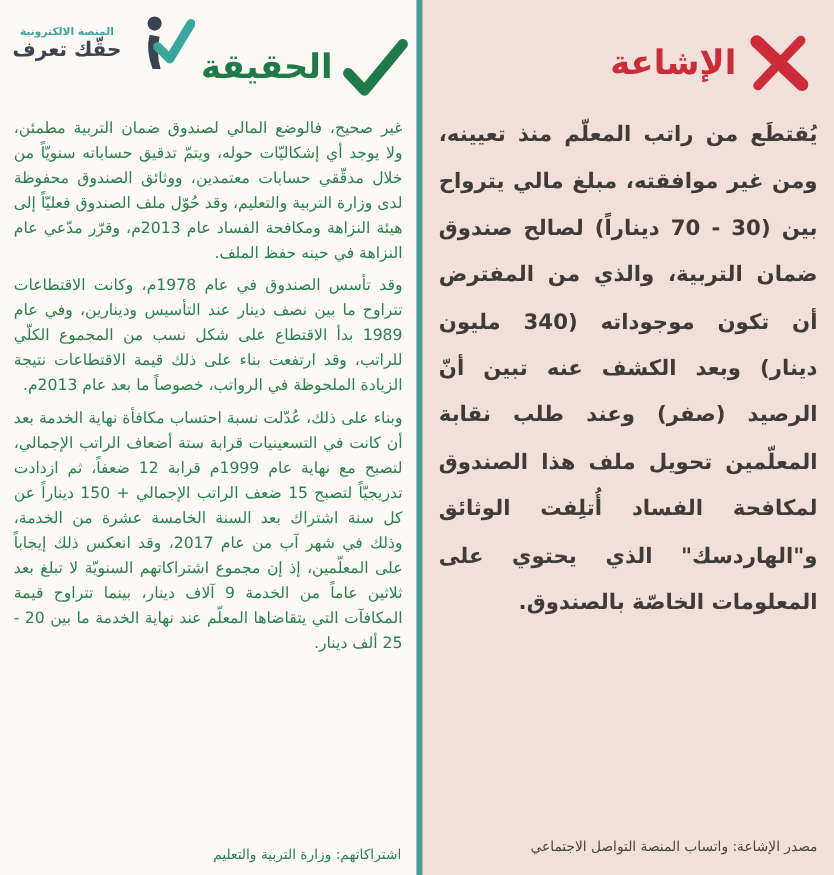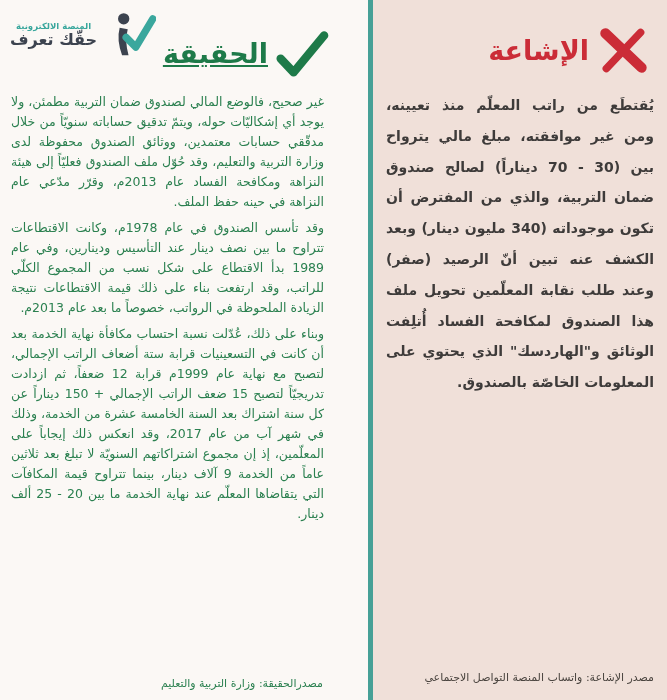--- a/index.html
+++ b/index.html
@@ -7,38 +7,37 @@
   body {
     width: 667px; height: 700px;
     font-family: "DejaVu Sans", sans-serif;
     background: #fbf8f5;
     overflow: hidden;
   }
   .page { display: flex; width: 667px; height: 700px; direction: rtl; }
 
   
   .col-rumor {
-    width: 299px; flex-shrink: 0;
+    width: 334px; flex-shrink: 0;
     background: #f0e0d9;
     border-left: 5px solid #46a096;
     position: relative;
     padding: 0 13px;
     overflow: hidden;
-    margin-left: 33px;
   }
   .col-header {
     display: flex; align-items: center; gap: 5px;
     justify-content: flex-start; 
   }
   .col-rumor .col-header { margin-top: 24px; padding-right: 2px; }
   .heading { margin: 0; font-weight: bold; font-size: 27px; line-height: 1; }
   .rumor-heading { color: #cb2c37; }
-  .fact-heading  { color: #1e7a49; text-decoration: underline; }
+  .fact-heading  { color: #1e7a49; }
   .rumor-text {
-    color: #3e3b3a; font-weight: bold; font-size: 14px;
+    color: #3e3b3a; font-weight: bold; font-size: 17px;
     line-height: 2.2; text-align: justify; margin: 14px 0 0;
   }
   .rumor-source {
     position: absolute; bottom: 16px; right: 13px; left: 13px;
     text-align: right; font-size: 11px; color: #4a443f;
   }
 
   
   .col-fact {
     flex: 1;
@@ -107,17 +106,17 @@
       <h1 class="heading fact-heading">الحقيقة</h1>
     </div>
 
     <div class="fact-body">
       <p>غير صحيح، فالوضع المالي لصندوق ضمان التربية مطمئن، ولا يوجد أي إشكاليّات حوله، ويتمّ تدقيق حساباته سنويّاً من خلال مدقّقي حسابات معتمدين، ووثائق الصندوق محفوظة لدى وزارة التربية والتعليم، وقد حُوّل ملف الصندوق فعليّاً إلى هيئة النزاهة ومكافحة الفساد عام 2013م، وقرّر مدّعي عام النزاهة في حينه حفظ الملف.</p>
       <p>وقد تأسس الصندوق في عام 1978م، وكانت الاقتطاعات تتراوح ما بين نصف دينار عند التأسيس ودينارين، وفي عام 1989 بدأ الاقتطاع على شكل نسب من المجموع الكلّي للراتب، وقد ارتفعت بناء على ذلك قيمة الاقتطاعات نتيجة الزيادة الملحوظة في الرواتب، خصوصاً ما بعد عام 2013م.</p>
       <p>وبناء على ذلك، عُدّلت نسبة احتساب مكافأة نهاية الخدمة بعد أن كانت في التسعينيات قرابة ستة أضعاف الراتب الإجمالي، لتصبح مع نهاية عام 1999م قرابة 12 ضعفاً، ثم ازدادت تدريجيّاً لتصبح 15 ضعف الراتب الإجمالي + 150 ديناراً عن كل سنة اشتراك بعد السنة الخامسة عشرة من الخدمة، وذلك في شهر آب من عام 2017، وقد انعكس ذلك إيجاباً على المعلّمين، إذ إن مجموع اشتراكاتهم السنويّة لا تبلغ بعد ثلاثين عاماً من الخدمة 9 آلاف دينار، بينما تتراوح قيمة المكافآت التي يتقاضاها المعلّم عند نهاية الخدمة ما بين 20 - 25 ألف دينار.</p>
     </div>
 
     <div class="fact-source">
-      <div>مصدرالحقيقة: وزارة التربية والتعليم</div>
+      <div>اشتراكاتهم: وزارة التربية والتعليم</div>
     </div>
 
   </section>
 </div>
 
 </body></html>

